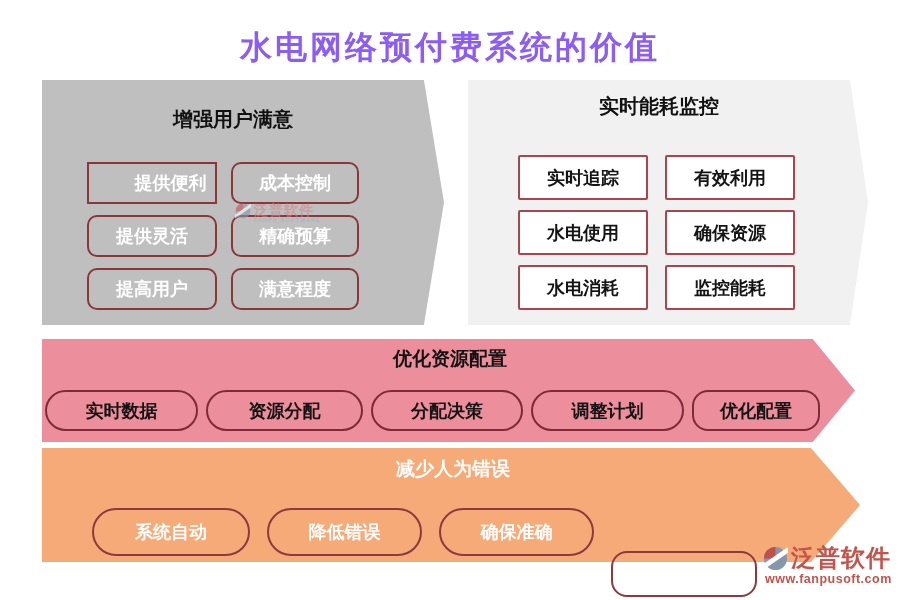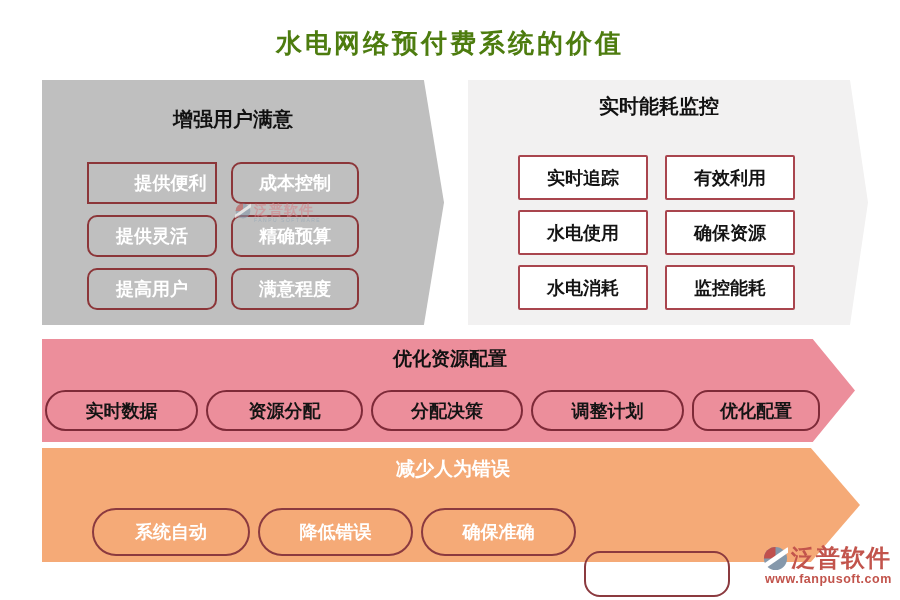--- a/index.html
+++ b/index.html
@@ -2,21 +2,21 @@
 <html><head>
 <meta charset="utf-8">
 <style>
   html,body{margin:0;padding:0;background:#ffffff;}
   .stage{
     position:relative;width:900px;height:600px;background:#ffffff;overflow:hidden;
     font-family:"Liberation Sans","DejaVu Sans",sans-serif;
   }
   .title{
     position:absolute;top:26px;left:0;width:100%;text-align:center;
-    font-size:26px;font-weight:bold;letter-spacing:3px;color:#4d7c0f;
+    font-size:32px;font-weight:bold;letter-spacing:3px;color:#8b5cf6;
   }
   .shape{position:absolute;}
   .arrow-left{
     left:42px;top:80px;width:402px;height:245px;background:#bfbfbf;
     clip-path:polygon(0 0,95% 0,100% 50%,95% 100%,0 100%);
   }
   .arrow-right{
     left:468px;top:80px;width:400px;height:245px;background:#f2f1f1;
     clip-path:polygon(0 0,95.5% 0,100% 50%,95.5% 100%,0 100%);
   }
@@ -38,21 +38,21 @@
   .grid-right{left:518px;top:155px;grid-template-columns:130px 130px;column-gap:17px;row-gap:10px;}
   .chip{
     display:flex;align-items:center;justify-content:center;box-sizing:border-box;
     font-weight:bold;font-size:18px;line-height:1;
   }
   .chip-gray{width:100%;height:42px;background:#bfbfbf;border:2px solid #8c3639;border-radius:10px;color:#ffffff;}
   .chip-gray.square{border-radius:0;padding-left:37px;}
   .chip-white{width:100%;height:45px;background:#ffffff;border:2px solid #a9454e;border-radius:2px;color:#141414;}
   .pills{position:absolute;display:flex;box-sizing:border-box;}
   .pills-pink{left:42px;top:390px;width:790px;padding-left:3px;gap:8px;}
-  .pills-orange{left:42px;top:508px;width:790px;padding-left:50px;gap:8px;}
+  .pills-orange{left:42px;top:508px;width:790px;padding-left:50px;gap:17px;}
   .pill-pink{
     height:41px;border:2px solid #7e2a38;border-radius:21px;color:#141414;background:transparent;
   }
   .pill-orange{
     height:48px;border:2px solid #8b3a3f;border-radius:25px;color:#ffffff;background:transparent;
   }
   .rect-corners{border-radius:16px;}
   .pills-pink > :nth-child(1){width:153px;}
   .pills-pink > :nth-child(2){width:157px;}
   .pills-pink > :nth-child(3){width:152px;}

